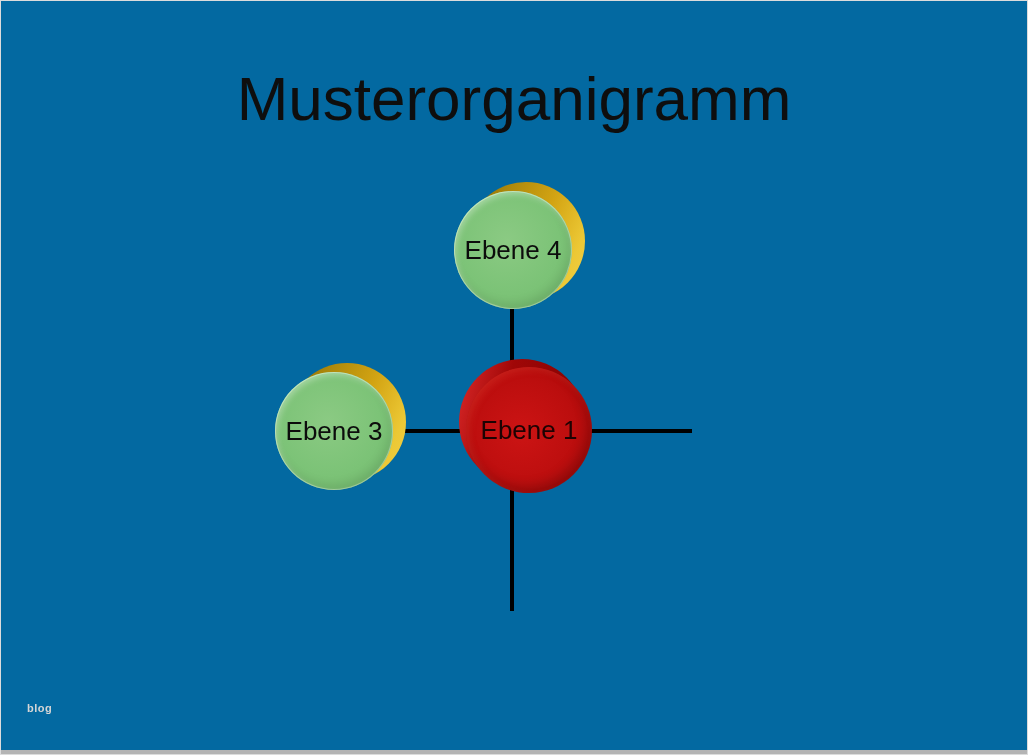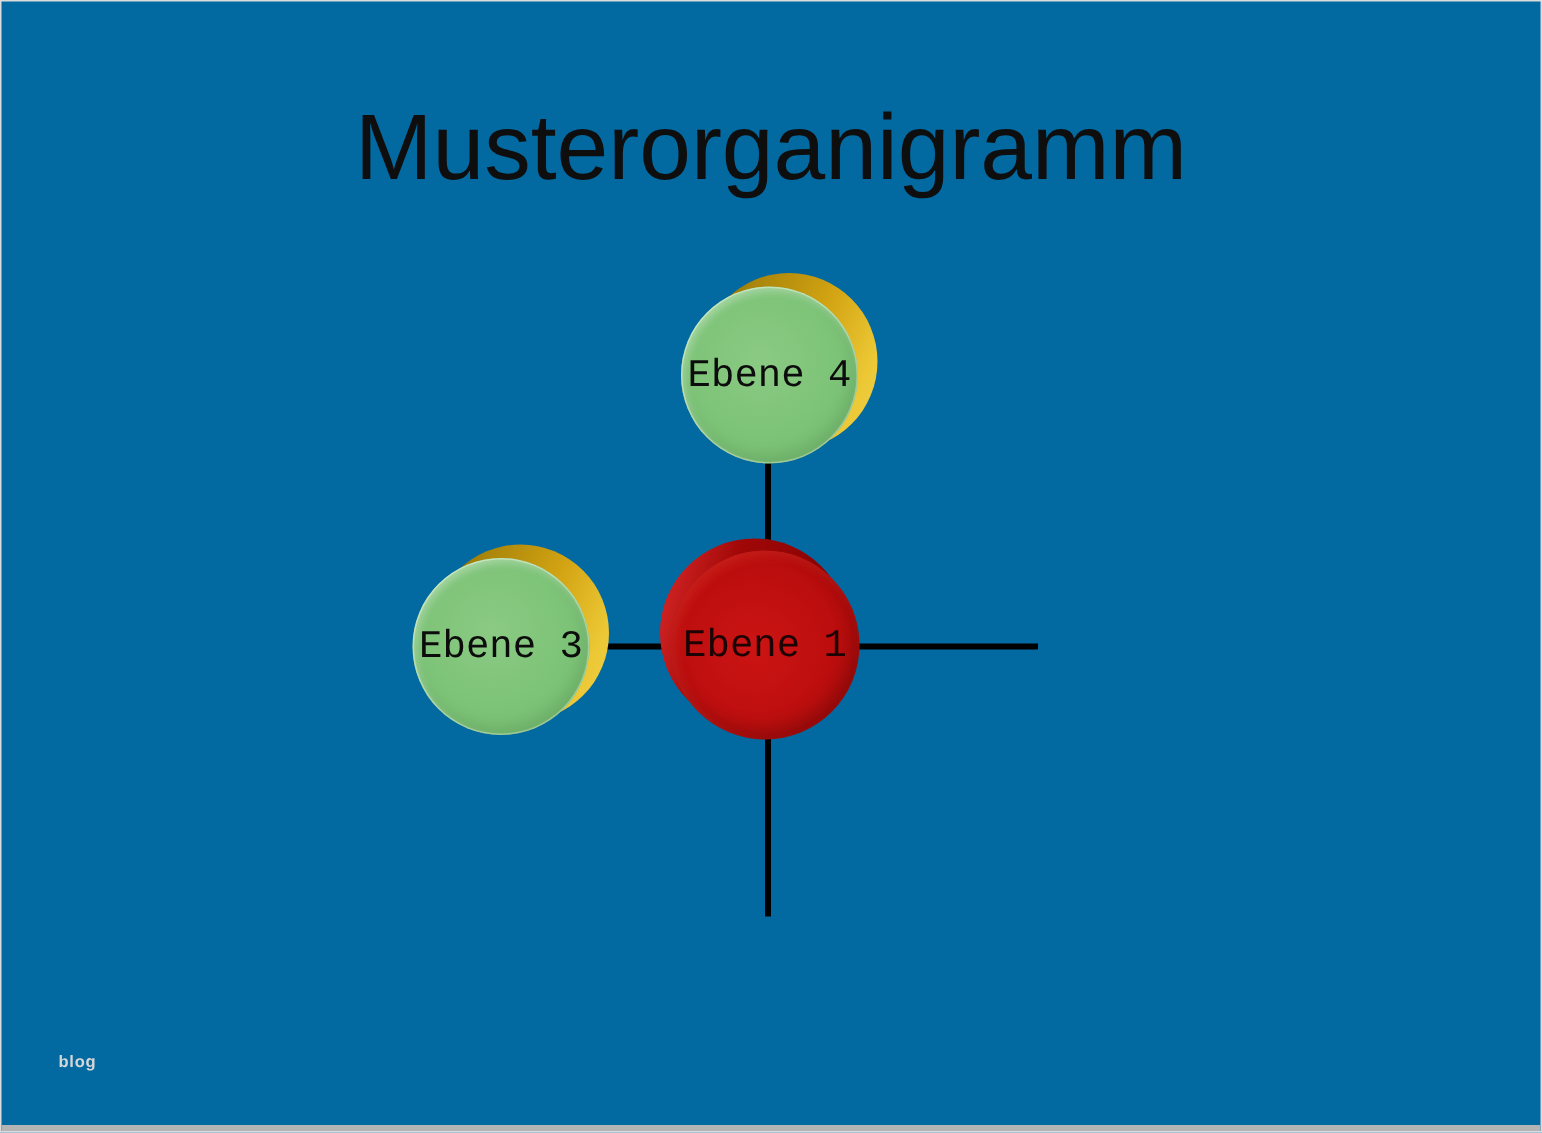--- a/index.html
+++ b/index.html
@@ -56,21 +56,20 @@
   .node .back,
   .node .front {
     position: absolute;
     inset: 0;
     border-radius: 50%;
   }
   .node .front {
     display: flex;
     align-items: center;
     justify-content: center;
-    font-family: Liberation Mono, monospace;
   }
   .node .label {
     font-size: 26px;
     color: #0c0c0c;
     white-space: nowrap;
   }
   
   .node.green { width: 118px; height: 118px; }
   .node.green .back {
     transform: translate(13px, -9px);
@@ -88,29 +87,29 @@
     transform: translate(-7px, -8px);
     background: linear-gradient(105deg, #dd2a2a 0%, #a00707 35%, #8c0404 70%);
   }
   .node.red .front {
     background: radial-gradient(circle at 44% 52%, #cc1414 0%, #bc0e0e 55%, #a70808 100%);
     box-shadow: inset 3px 3px 7px rgba(255,90,70,0.25),
                 inset -4px -6px 12px rgba(0,0,0,0.22);
   }
   .node.red .label { color: #1d0303; }
   
-  .pos-center { left: 509px; top: 429px; }
+  .pos-center { left: 528px; top: 429px; }
   .pos-top    { left: 512px; top: 249px; }
   .pos-right  { left: 691px; top: 430px; }
   .pos-bottom { left: 512px; top: 610px; }
   .pos-left   { left: 333px; top: 430px; text-align: right; }
   
   .watermark {
     position: absolute;
-    left: 38px;
+    left: 26px;
     top: 701px;
     font-size: 11px;
     font-weight: 700;
     letter-spacing: 0.5px;
     color: #d6d6d6;
     z-index: 4;
   }
   .bottom-bar {
     position: absolute;
     left: 0;

